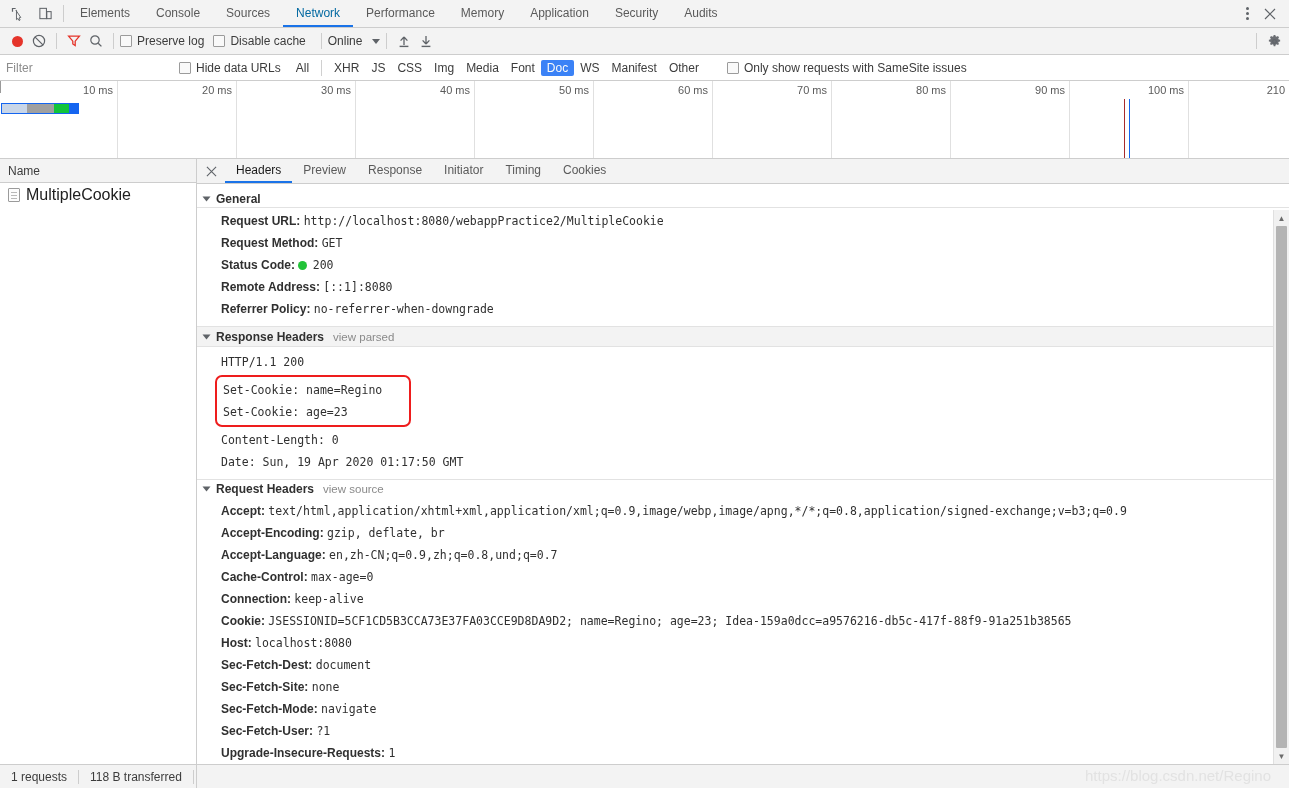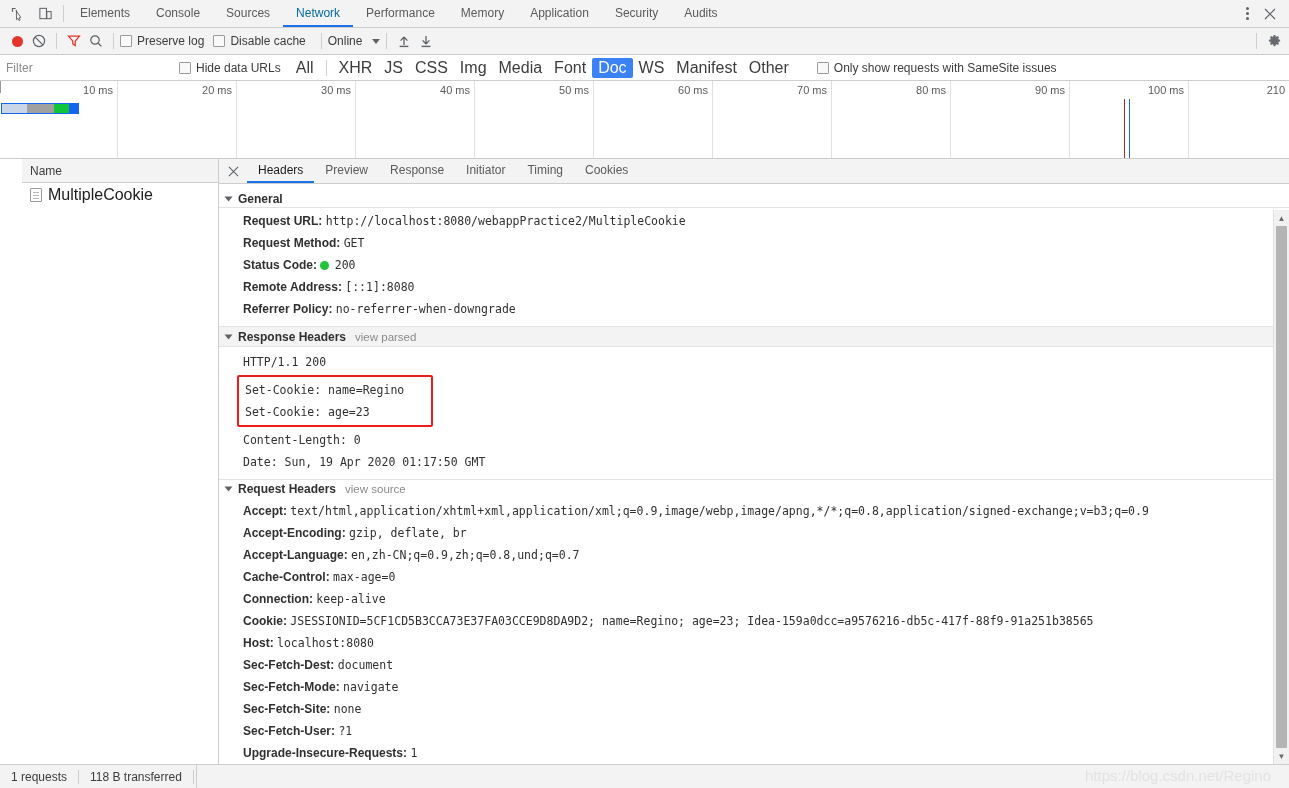--- a/index.html
+++ b/index.html
@@ -66,21 +66,21 @@
   }
   .filter-input {
     width: 165px; height: 19px; border: none; outline: none;
     font-size: 12px; font-family: "Liberation Sans", sans-serif;
     color: #202020; background: transparent;
   }
   .filter-input::placeholder { color: #8c8c8c; }
   .filterbar .vsep { width: 1px; height: 16px; background: #d0d0d0; margin: 0 6px; }
   .ftypes { display: flex; align-items: center; gap: 0px; }
   .ftype {
-    padding: 1px 6px; font-size: 16px; color: #3c3c3c; cursor: pointer;
+    padding: 1px 6px; font-size: 12px; color: #3c3c3c; cursor: pointer;
     border-radius: 2px; white-space: nowrap;
   }
   .ftype.sel { background: #3b82f6; color: #fafafa; }
 
   
   .overview {
     height: 78px; min-height: 78px;
     background: #ffffff; position: relative;
     border-bottom: 1px solid #cdcdcd;
     overflow: hidden;
@@ -99,21 +99,21 @@
     height: 11px; width: 78px;
     border: 1px solid #1565f0; background: #ffffff;
     display: flex; overflow: hidden;
   }
   .ovbar i { display: block; height: 100%; }
   .ev-red { position: absolute; top: 18px; bottom: 0; width: 1px; background: #a82b2b; }
   .ev-blue { position: absolute; top: 18px; bottom: 0; width: 1px; background: #1565f0; }
   .ov-lefttick { position: absolute; left: 0; top: 0; width: 1px; height: 12px; background: #9a9a9a; }
 
   
-  .split { flex: 1; display: flex; min-height: 0; padding-left: 22px; }
+  .split { flex: 1; display: flex; min-height: 0; }
 
   
   .netlist { width: 197px; min-width: 197px; border-right: 1px solid #cdcdcd; display: flex; flex-direction: column; background: #fff; }
   .netlist-head {
     height: 24px; min-height: 24px; background: #f3f3f3;
     border-bottom: 1px solid #cdcdcd; display: flex; align-items: center;
     padding-left: 8px; font-size: 12px; color: #3c3c3c;
   }
   .netlist-body { flex: 1; overflow: hidden; }
   .netrow { height: 24px; display: flex; align-items: center; gap: 6px; padding-left: 8px; cursor: pointer; font-size: 16px; color: #202020; }
@@ -153,21 +153,21 @@
   .hrow {
     padding: 3px 0 3px 24px; font-size: 12px; line-height: 16px;
     color: #303030; white-space: nowrap;
   }
   .hk { font-weight: bold; font-family: "Liberation Sans", sans-serif; }
   .hv { font-family: "DejaVu Sans Mono", monospace; font-size: 11.5px; color: #303030; }
   .hv-raw { font-family: "DejaVu Sans Mono", monospace; font-size: 11.5px; color: #303030; }
   .status-dot { display: inline-block; width: 9px; height: 9px; border-radius: 50%; background: #22c338; vertical-align: -1px; margin-right: 2px; }
 
   .redbox {
-    border: 2px solid #ee1d1d; border-radius: 2px;
+    border: 2px solid #ee1d1d; border-radius: 7px;
     margin: 2px 0 2px 18px; width: 196px; padding: 2px 0 2px 6px;
   }
   .redbox .hrow { padding-left: 0; }
 
   
   .statusbar {
     height: 24px; min-height: 24px; background: #f3f3f3;
     border-top: 1px solid #cdcdcd; display: flex; align-items: center;
     font-size: 12px; color: #3c3c3c;
   }
@@ -516,26 +516,26 @@
           </div>
           <div class="hrow">
             <span class="hk">Host:</span>
             <span class="hv">localhost:8080</span>
           </div>
           <div class="hrow">
             <span class="hk">Sec-Fetch-Dest:</span>
             <span class="hv">document</span>
           </div>
           <div class="hrow">
+            <span class="hk">Sec-Fetch-Site:</span>
+            <span class="hv">none</span>
+          </div>
+          <div class="hrow">
             <span class="hk">Sec-Fetch-Mode:</span>
             <span class="hv">navigate</span>
-          </div>
-          <div class="hrow">
-            <span class="hk">Sec-Fetch-Site:</span>
-            <span class="hv">none</span>
           </div>
           <div class="hrow">
             <span class="hk">Sec-Fetch-User:</span>
             <span class="hv">?1</span>
           </div>
           <div class="hrow">
             <span class="hk">Upgrade-Insecure-Requests:</span>
             <span class="hv">1</span>
           </div>
 

